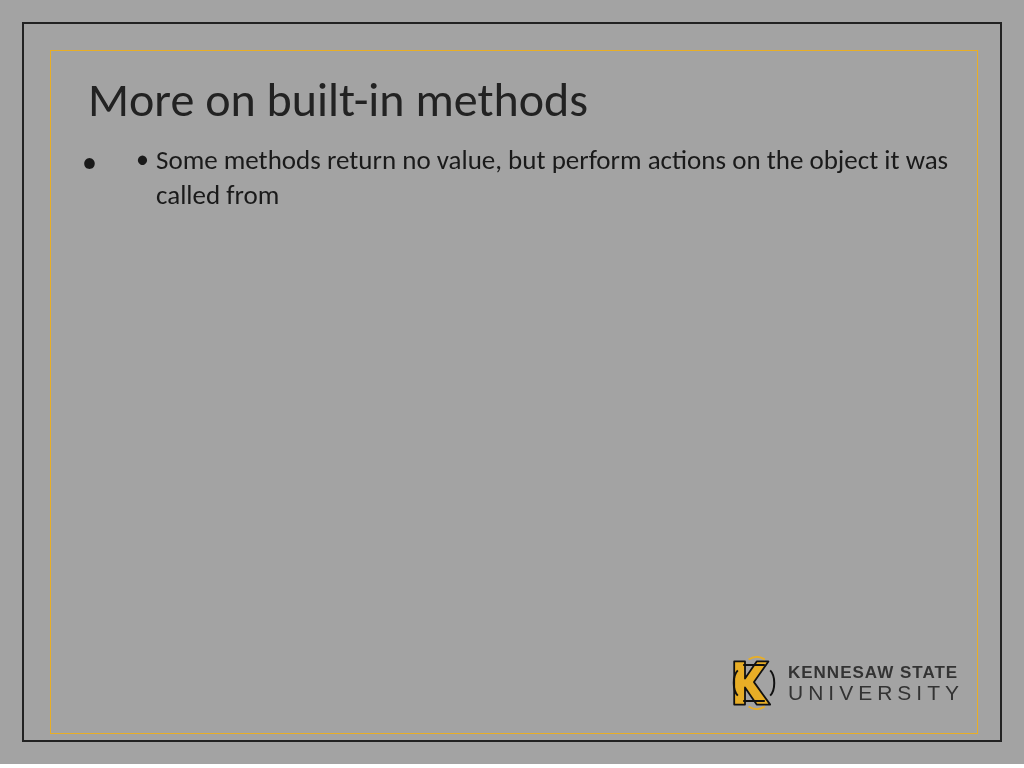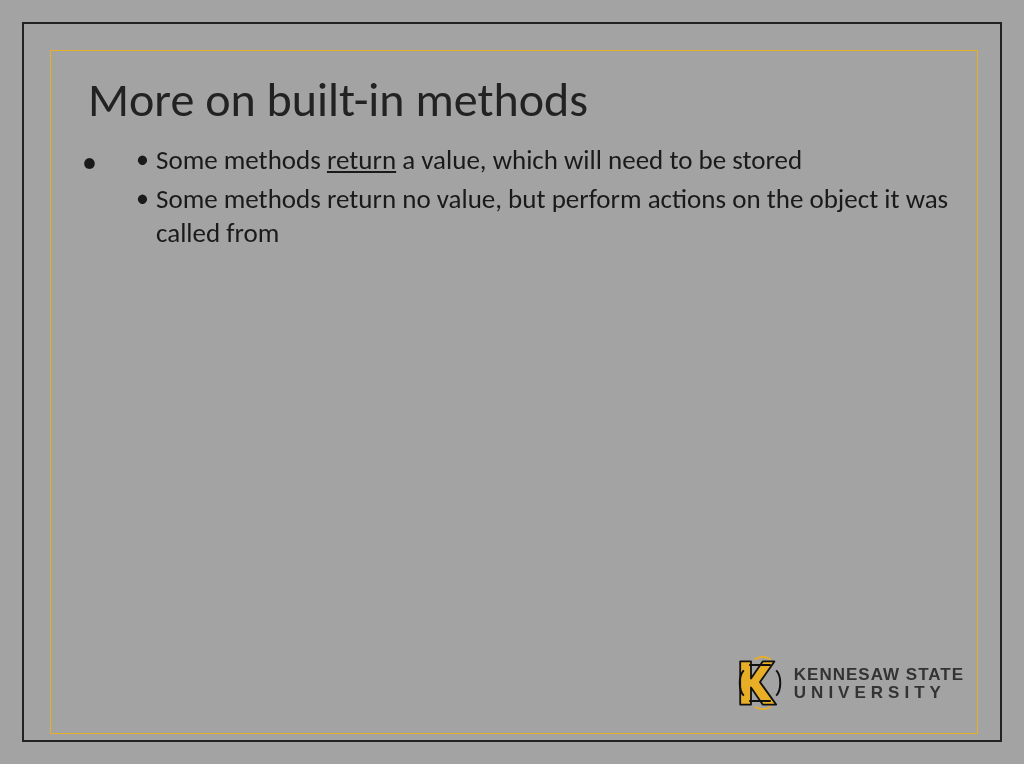--- a/index.html
+++ b/index.html
@@ -101,43 +101,40 @@
   }
   .logo-top {
     font-family: Arial, sans-serif;
     font-size: 17px;
     font-weight: 700;
     letter-spacing: 1px;
     color: #333;
   }
   .logo-bottom {
     font-family: Arial, sans-serif;
-    font-size: 17px;
-    font-weight: 700;
+    font-size: 21px;
+    font-weight: 400;
     letter-spacing: 5px;
     color: #333;
     margin-top: 1px;
   }
 </style>
 </head>
 <body>
 
 <div class="slide">
   <div class="outer-border"></div>
   <div class="inner-border"></div>
 
   <div class="content">
     <h1 class="title">More on built-in methods</h1>
 
     <ul class="level1">
       <li>
         <ul class="level2">
-          <li>
-            <span>Some methods </span><span class="underline">return</span><span> a value, which will need to be stored</span>
-          </li>
           <li>
             <span>Some methods return no value, but perform actions on the object it was called from</span>
           </li>
         </ul>
       </li>
     </ul>
   </div>
 
   <div class="logo-wrap">
     <svg class="logo-mark" viewBox="0 0 60 60">

